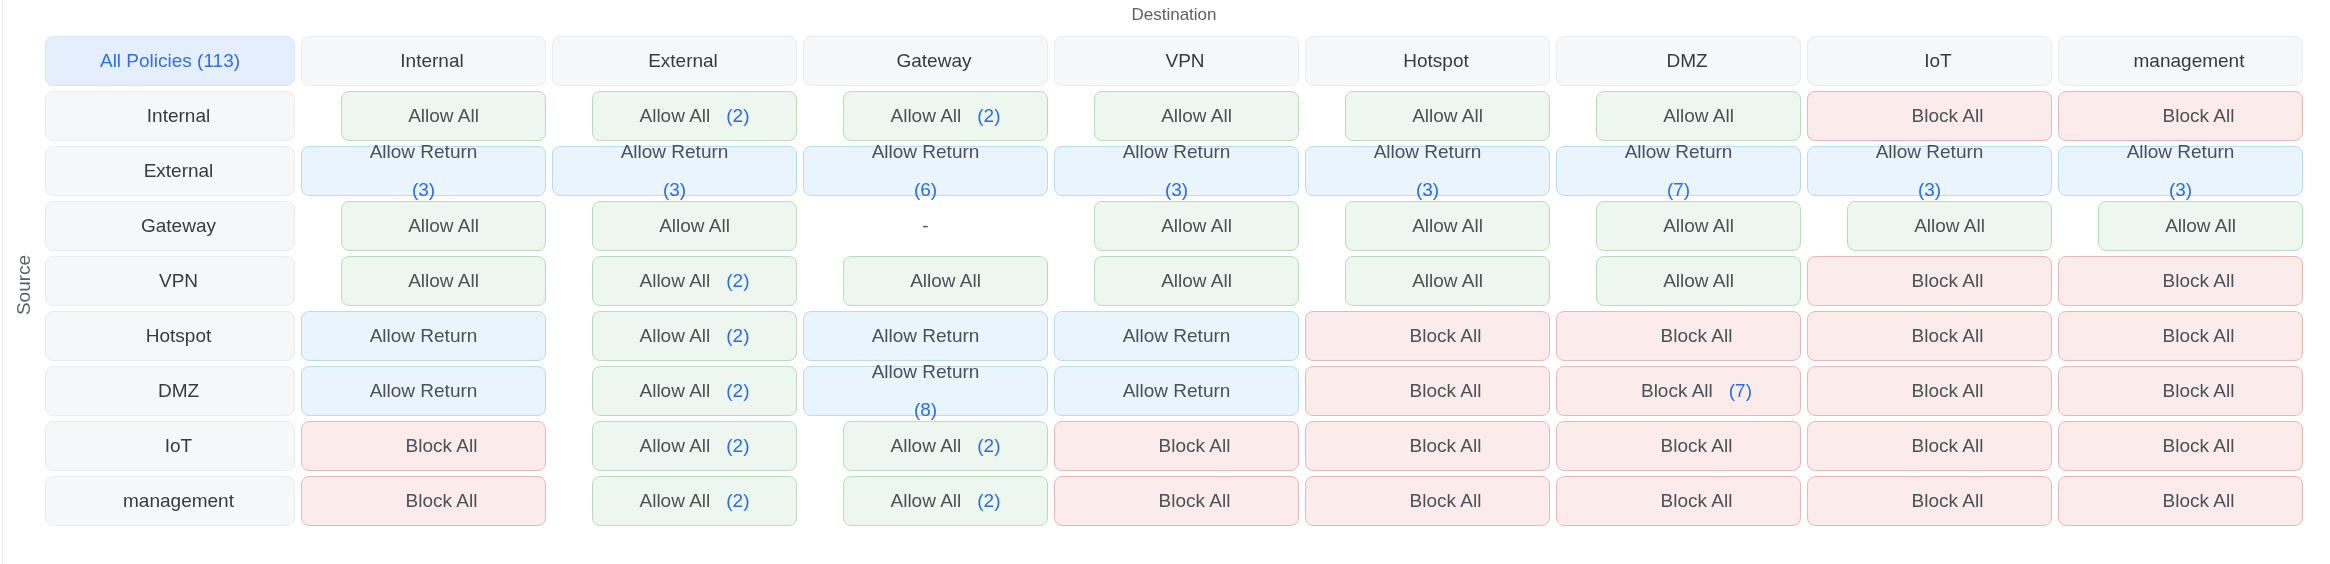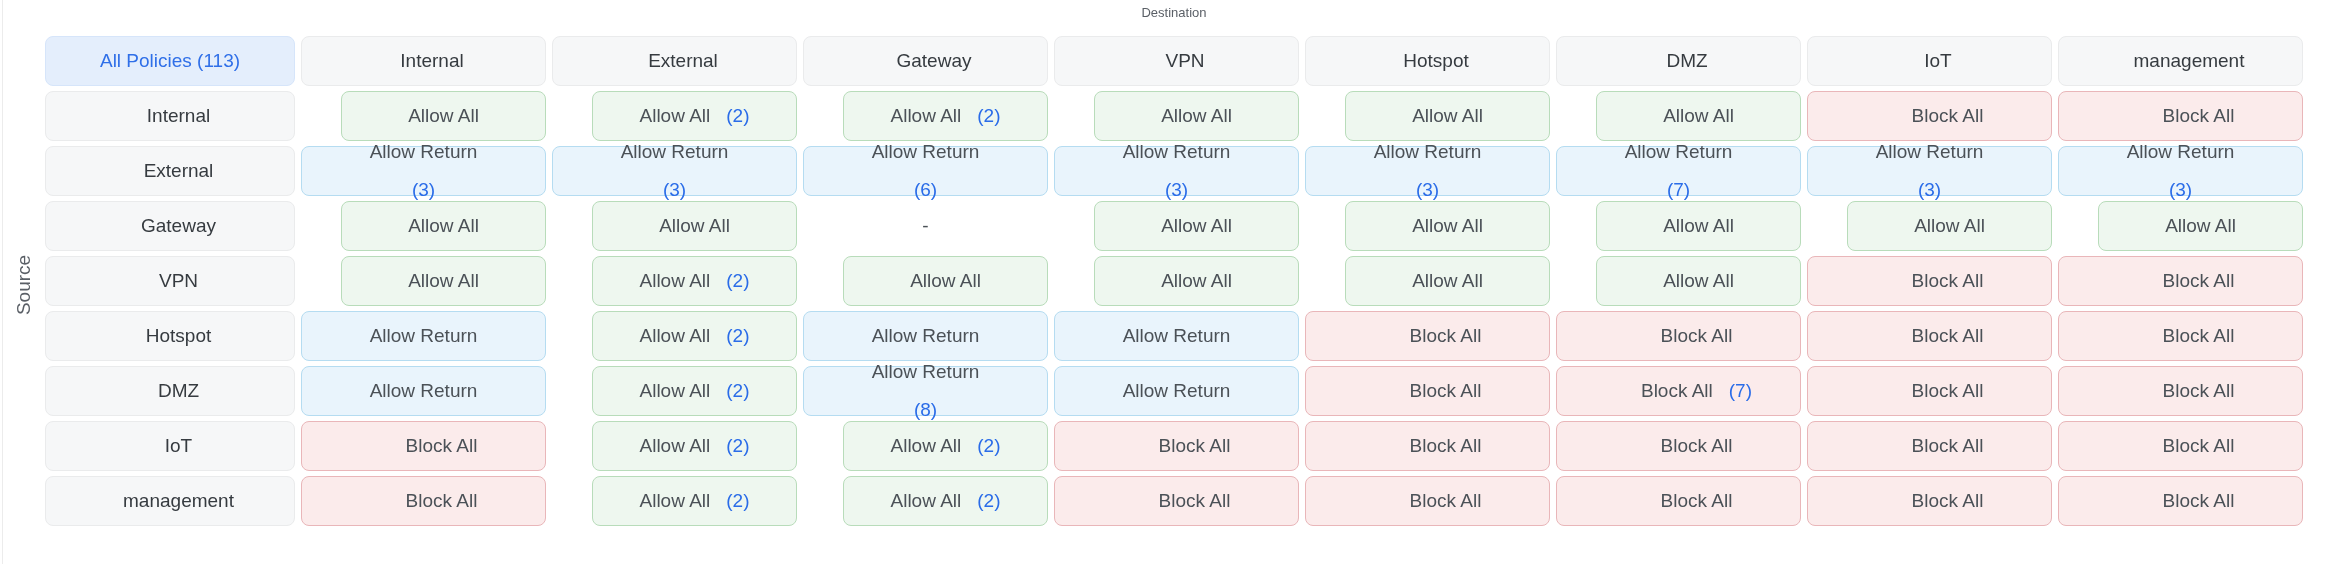--- a/index.html
+++ b/index.html
@@ -11,21 +11,21 @@
     overflow: hidden;
   }
   .edge-line {
     position: absolute; left: 2px; top: 0;
     width: 1px; height: 564px;
     background: #ececec;
   }
   .dest-label {
     position: absolute; left: 45px; top: 5px; width: 2258px;
     text-align: center;
-    font-size: 13px; color: var(--axis-text, #5a5f66);
+    font-size: 17px; color: var(--axis-text, #5a5f66);
   }
   .source-label {
     position: absolute; left: 24px; top: 285px;
     transform: translate(-50%, -50%) rotate(-90deg);
     font-size: 19px; color: var(--axis-text, #5a5f66);
     white-space: nowrap;
   }
   .grid {
     position: absolute; left: 45px; top: 36px; width: 2258px;
     display: grid;

